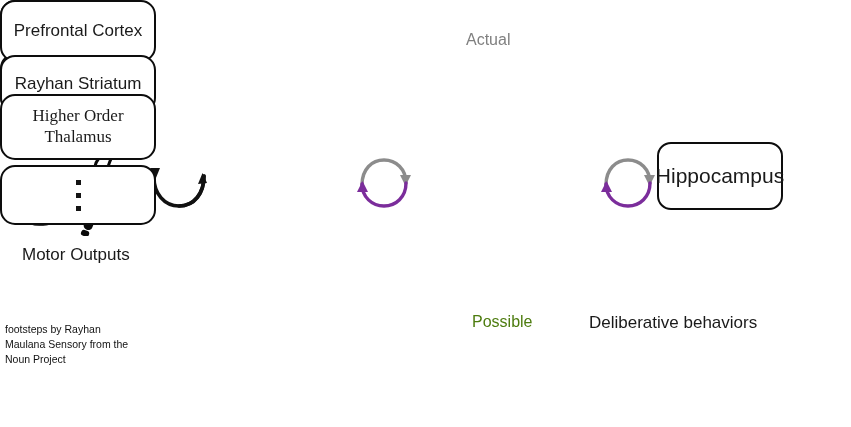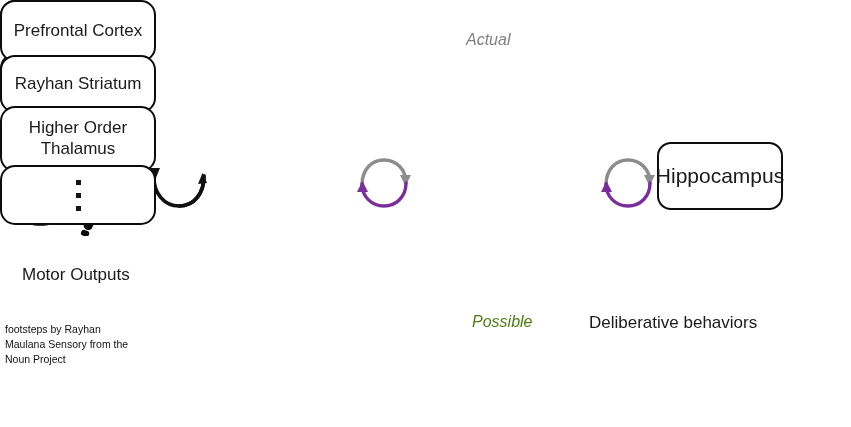--- a/index.html
+++ b/index.html
@@ -13,28 +13,27 @@
 
   
   .lbl{
     position:absolute;
     font-size:17px;
     color:#1a1a1a;
     white-space:nowrap;
     line-height:1.15;
   }
   .lbl-sensory-inputs{left:22px;top:89px;}
-  .lbl-motor-outputs{left:22px;top:245px;margin-top:20px;}
+  .lbl-motor-outputs{left:22px;top:245px;}
   .lbl-automatic{left:197px;top:52px;}
   .lbl-deliberative{left:589px;top:313px;}
 
   .lbl-italic{
     position:absolute;
     font-size:16px;
-    font-style:italic;
     white-space:nowrap;
     text-align:center;
   }
   .lbl-actual{left:466px;top:31px;color:#808080;}
   .lbl-possible{left:472px;top:313px;color:#4d7c0f;}
 
   .credit{
     position:absolute;left:5px;top:322px;width:135px;
     font-size:10.5px;line-height:1.42;color:#111111;
   }
@@ -68,21 +67,21 @@
   #sm-stack{left:216px;top:121px;width:128px;height:112px;}
   #sm-stack .seg{position:absolute;left:0;width:128px;}
   #sm-seg-0{top:0;height:59px;}
   #sm-seg-1{top:53px;height:59px;}
 
   
   #brain-stack{left:423px;top:64px;width:156px;height:225px;}
   #brain-stack .seg{position:absolute;left:0;width:156px;}
   #br-seg-0{top:0px;height:62px;}
   #br-seg-1{top:55px;height:58px;}
-  #br-seg-2{top:106px;height:66px;}
+  #br-seg-2{top:94px;height:66px;font-family:Liberation Serif, serif;}
   #br-seg-3{top:165px;height:60px;}
 
   .dots{display:flex;flex-direction:column;align-items:center;gap:8px;}
   .dots i{display:block;width:5px;height:5px;background:#141414;}
 
   
   .loop{position:absolute;}
 
   
   .icon{position:absolute;}

